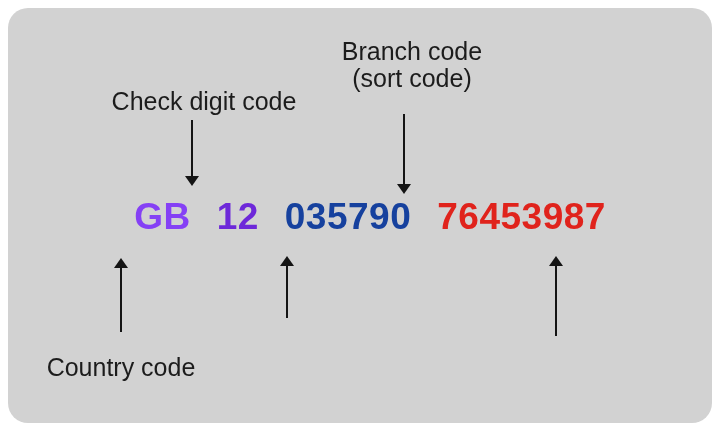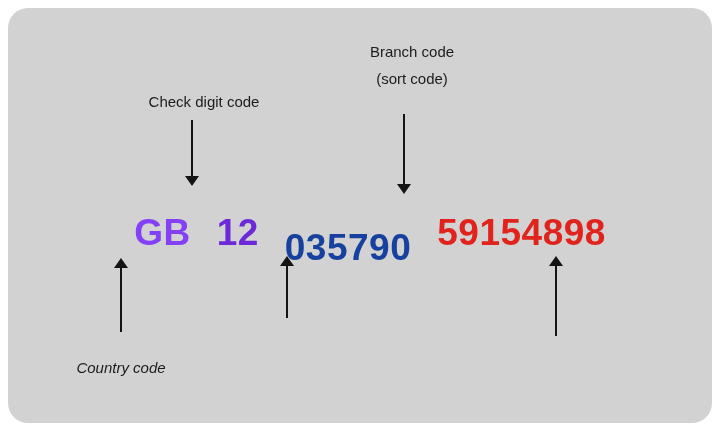--- a/index.html
+++ b/index.html
@@ -16,21 +16,21 @@
     left: 8px;
     top: 8px;
     width: 704px;
     height: 415px;
     border-radius: 20px;
     background: #d2d2d2;
   }
   .label {
     position: absolute;
     color: #1c1c1c;
-    font-size: 15px;
+    font-size: 25px;
     font-weight: 500;
     text-align: center;
     line-height: 27px;
     white-space: nowrap;
   }
   .iban-row {
     position: absolute;
     top: 196px;
     left: 50%;
     transform: translateX(-50%);
@@ -86,36 +86,36 @@
   </div>
 
   <div class="arrow" style="left: 389px; top: 106px; height: 80px;">
     <span class="shaft"></span>
     <span class="head-down"></span>
   </div>
 
   <div class="iban-row" style="top: 188px;">
     <span style="color: rgb(133, 64, 245);">GB</span>
     <span style="color: #6d28d9;">12</span>
-    <span style="color: rgb(22, 65, 158); margin-top: 31px;">035790</span>
-    <span style="color: rgb(224, 35, 28);">59154898</span>
+    <span style="color: rgb(22, 65, 158);">035790</span>
+    <span style="color: rgb(224, 35, 28);">76453987</span>
   </div>
 
   <div class="arrow" style="left: 106px; top: 250px; height: 74px;">
     <span class="head-up"></span>
     <span class="shaft"></span>
   </div>
 
   <div class="arrow" style="left: 272px; top: 248px; height: 62px;">
     <span class="head-up"></span>
     <span class="shaft"></span>
   </div>
 
   <div class="arrow" style="left: 541px; top: 248px; height: 80px;">
     <span class="head-up"></span>
     <span class="shaft"></span>
   </div>
 
 
-  <div class="label" style="left: 38px; top: 346px; width: 150px; font-style: italic;">Country code</div>
+  <div class="label" style="left: 38px; top: 346px; width: 150px;">Country code</div>
 
 
 </div>
 
 </body></html>

